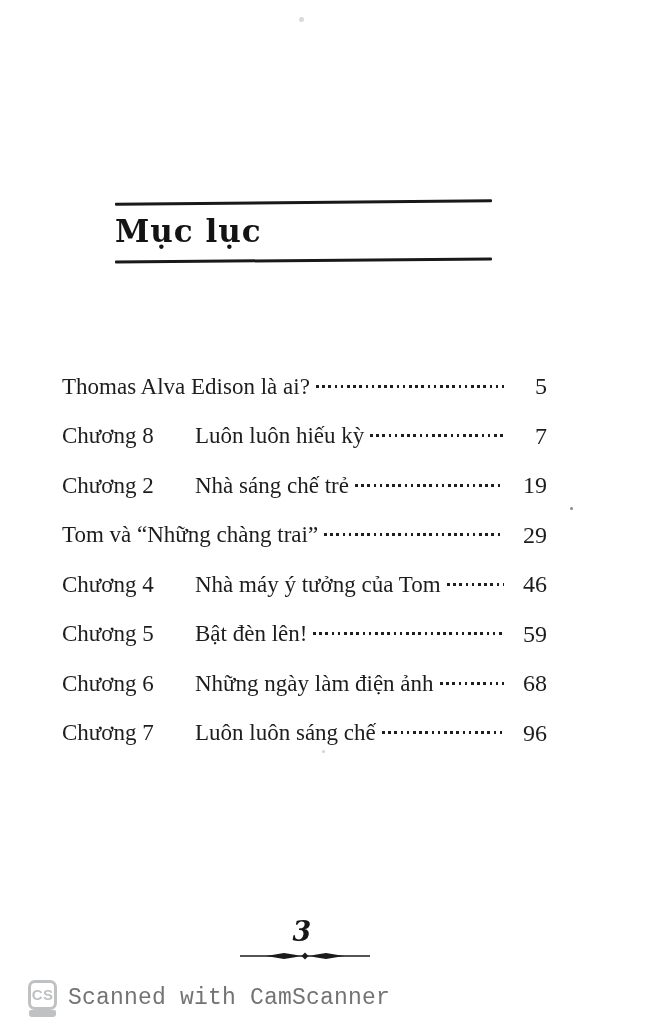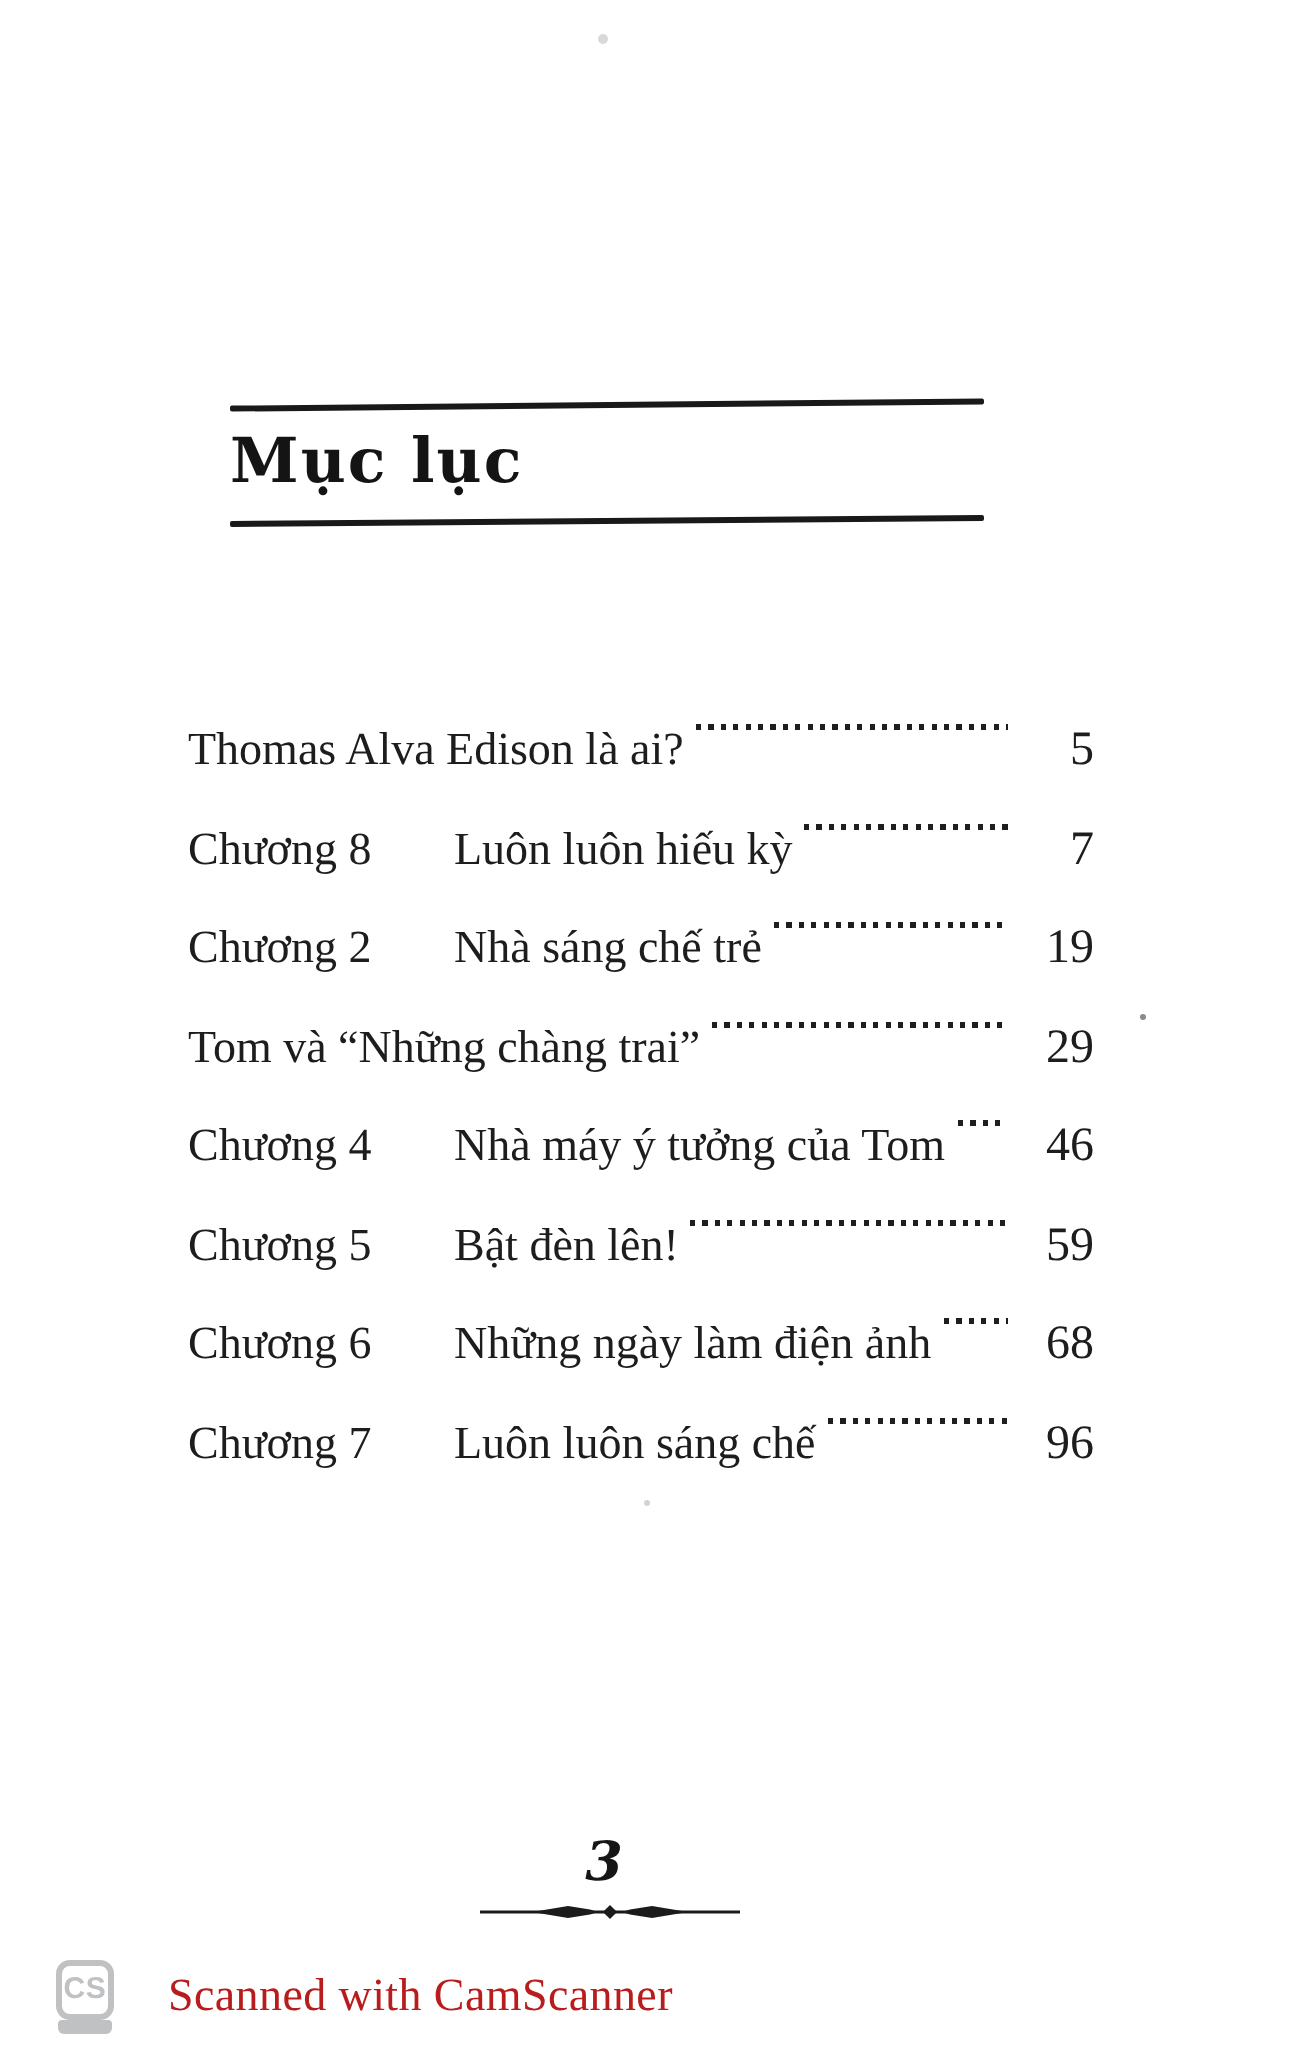--- a/index.html
+++ b/index.html
@@ -25,25 +25,24 @@
     font-weight:700;
     font-size:31px;
     letter-spacing:1px;
     color:#141414;
   }
 
   
   .toc { position:absolute; top:362px; left:62px; width:485px; }
   .toc-row {
     display:flex;
-    align-items:flex-start;
+    align-items:center;
     height:49.5px;
     font-size:23px;
     white-space:nowrap;
-    margin-left:32px;
   }
   .chapter { flex:0 0 133px; }
   .entry-title { flex:0 0 auto; }
   .leader {
     flex:1 1 auto;
     height:3px;
     margin:0 7px 1px 6px;
     background-image:repeating-linear-gradient(to right,#1e1e1e 0 2.6px,transparent 2.6px 6.2px);
   }
   .pagenum { flex:0 0 36px; text-align:right; font-size:24px; }
@@ -67,39 +66,39 @@
   .speck.s2 { left:570px; top:507px; width:3px; height:3px; background:#8a8a8a; }
   .speck.s3 { left:322px; top:750px; width:3px; height:3px; background:#d4d4d4; }
 
   
   .watermark {
     position:absolute; left:0; bottom:0; width:100%; height:52px;
     background:#ffffff;
     display:flex; align-items:center;
     padding-left:28px; box-sizing:border-box;
   }
-  .cs-logo { position:relative; width:29px; height:37px; margin-right:27px; flex:0 0 auto; }
+  .cs-logo { position:relative; width:29px; height:37px; margin-right:11px; flex:0 0 auto; }
   .cs-box {
     display:block; box-sizing:border-box;
     width:29px; height:30px;
     border:3px solid #bfc1c3;
     border-radius:7px;
     font-family:"Liberation Sans", sans-serif;
     font-weight:bold; font-size:15px; line-height:24px;
     text-align:center; letter-spacing:0.3px;
     color:#bfc1c3;
   }
   .cs-bar {
     position:absolute; left:1px; right:1px; bottom:0; height:7px;
     background:#bfc1c3; border-radius:2px 2px 3px 3px;
   }
   .wm-text {
-    font-family:Liberation Serif, serif;
+    font-family:Liberation Mono, monospace;
     font-size:23px;
-    color:#b91c1c;
+    color:#737373;
     letter-spacing:0.2px;
   }
 </style>
 </head>
 <body>
 
 <div class="page">
 
   <div class="speck s1"></div>
   <div class="speck s2"></div>

